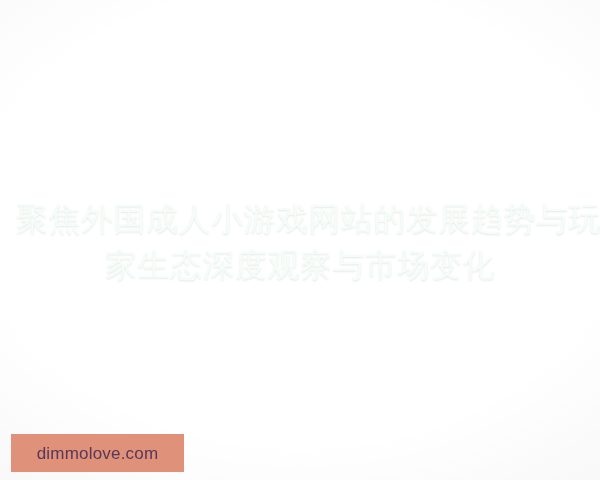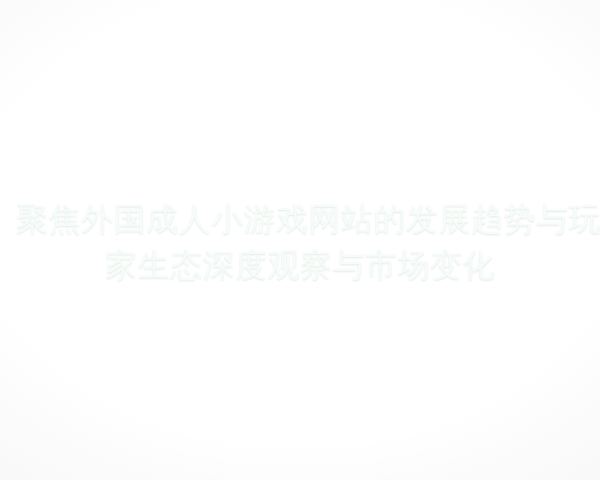--- a/index.html
+++ b/index.html
@@ -102,14 +102,17 @@
     <rect width="600" height="480" filter="url(#noiseFilter)"></rect>
   </svg>
 
   <div id="vignette"></div>
 
   <div id="title-block">
     <span class="title-line">聚焦外国成人小游戏网站的发展趋势与玩</span>
     <span class="title-line">家生态深度观察与市场变化</span>
   </div>
 
+  <div id="watermark-badge">
+    <span class="badge-text">dimmolove.com</span>
+  </div>
 
 </div>
 
 </body></html>

